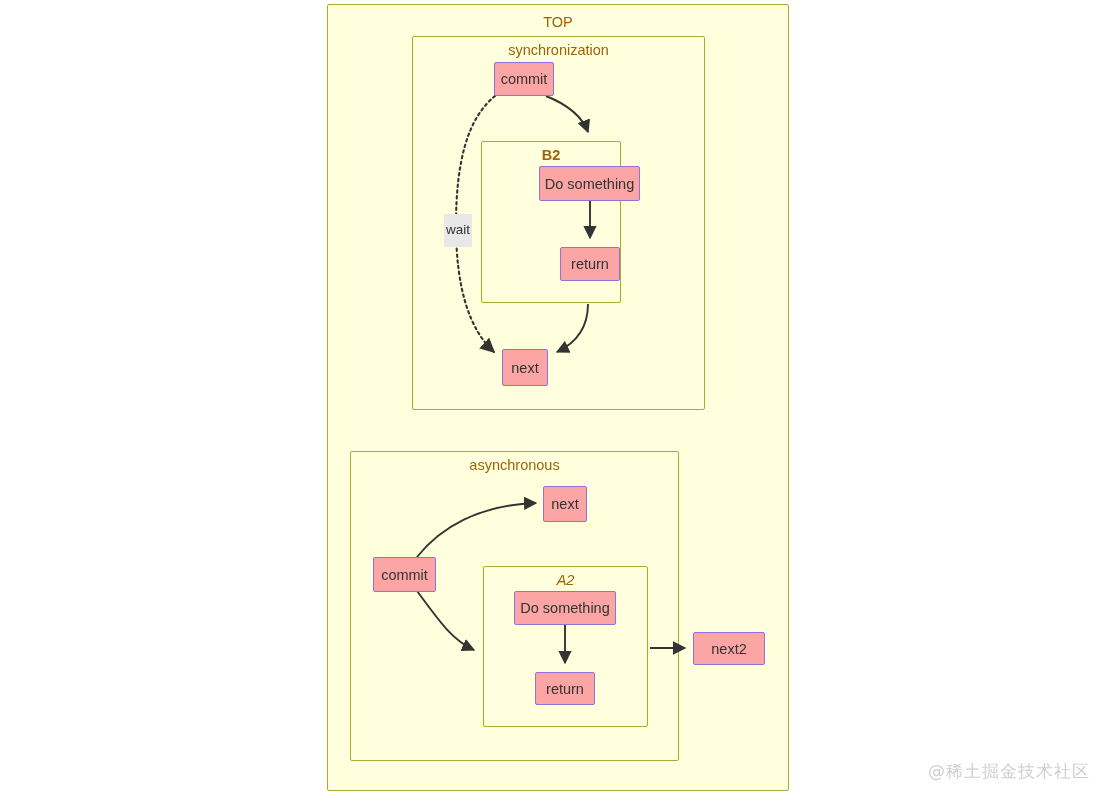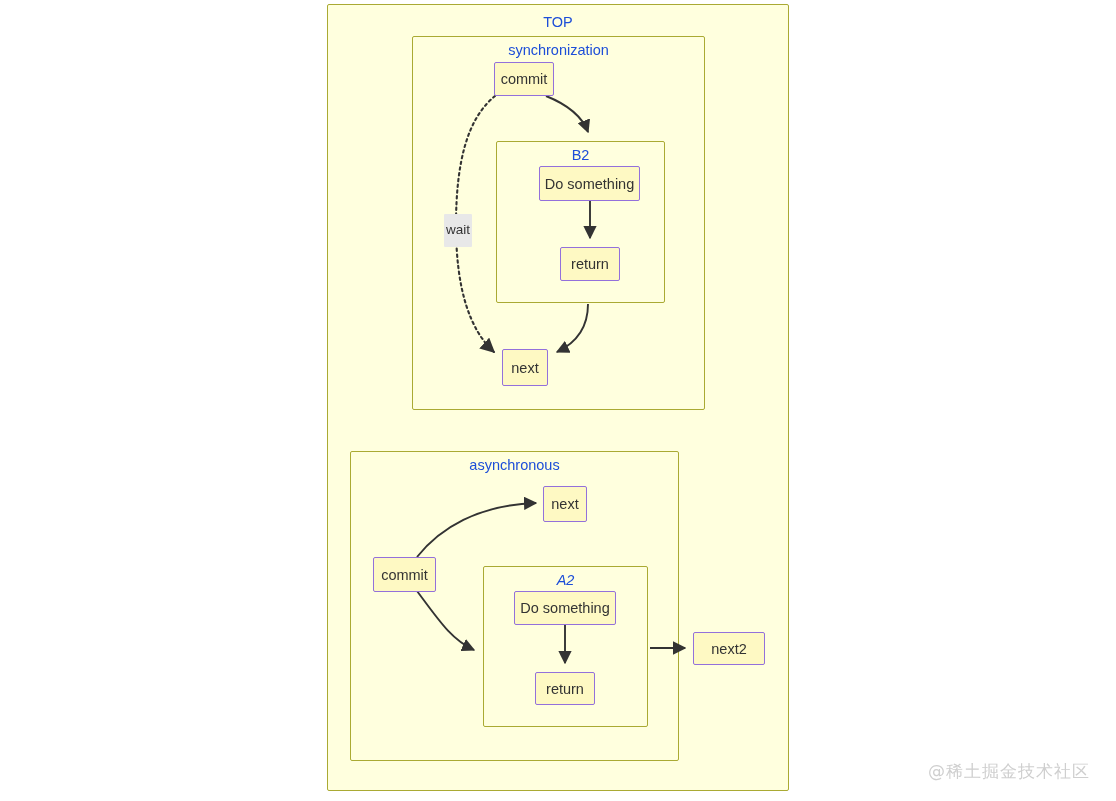--- a/index.html
+++ b/index.html
@@ -29,31 +29,31 @@
     background: #ffffde;
     border: 1.3px solid #aaaa33;
     border-radius: 2px;
   }
   .cluster-label {
     position: absolute;
     left: 0;
     width: 100%;
     text-align: center;
     font-size: 14.5px;
-    color: #1d4ed8;
+    color: #a16207;
     line-height: 1;
     white-space: nowrap;
     pointer-events: none;
   }
 
   
   .node {
     position: absolute;
     box-sizing: border-box;
-    background: #fef9c3;
+    background: #fca5a5;
     border: 1.2px solid #9370db;
     border-radius: 2px;
     display: flex;
     align-items: center;
     justify-content: center;
     font-size: 14.5px;
     color: #333333;
     white-space: nowrap;
   }
 
@@ -104,21 +104,21 @@
 <div id="canvas">
 
   <div class="cluster" style="left:327px; top:4px; width:462px; height:787px;">
     <div class="cluster-label" style="top:10px;">TOP</div>
   </div>
 
   <div class="cluster" style="left:412px; top:36px; width:293px; height:374px;">
     <div class="cluster-label" style="top:6px;text-align:center;">synchronization</div>
   </div>
 
-  <div class="cluster" style="left:496px; top:141px; width:169px; height:162px;">
+  <div class="cluster" style="left:481px; top:141px; width:140px; height:162px;font-weight:bold;">
     <div class="cluster-label" style="top:6px;">B2</div>
   </div>
 
   <div class="cluster" style="left:350px; top:451px; width:329px; height:310px;">
     <div class="cluster-label" style="top:6px;">asynchronous</div>
   </div>
 
   <div class="cluster" style="left:483px; top:566px; width:165px; height:161px;">
     <div class="cluster-label" style="top:6px;font-style:italic;">A2</div>
   </div>

